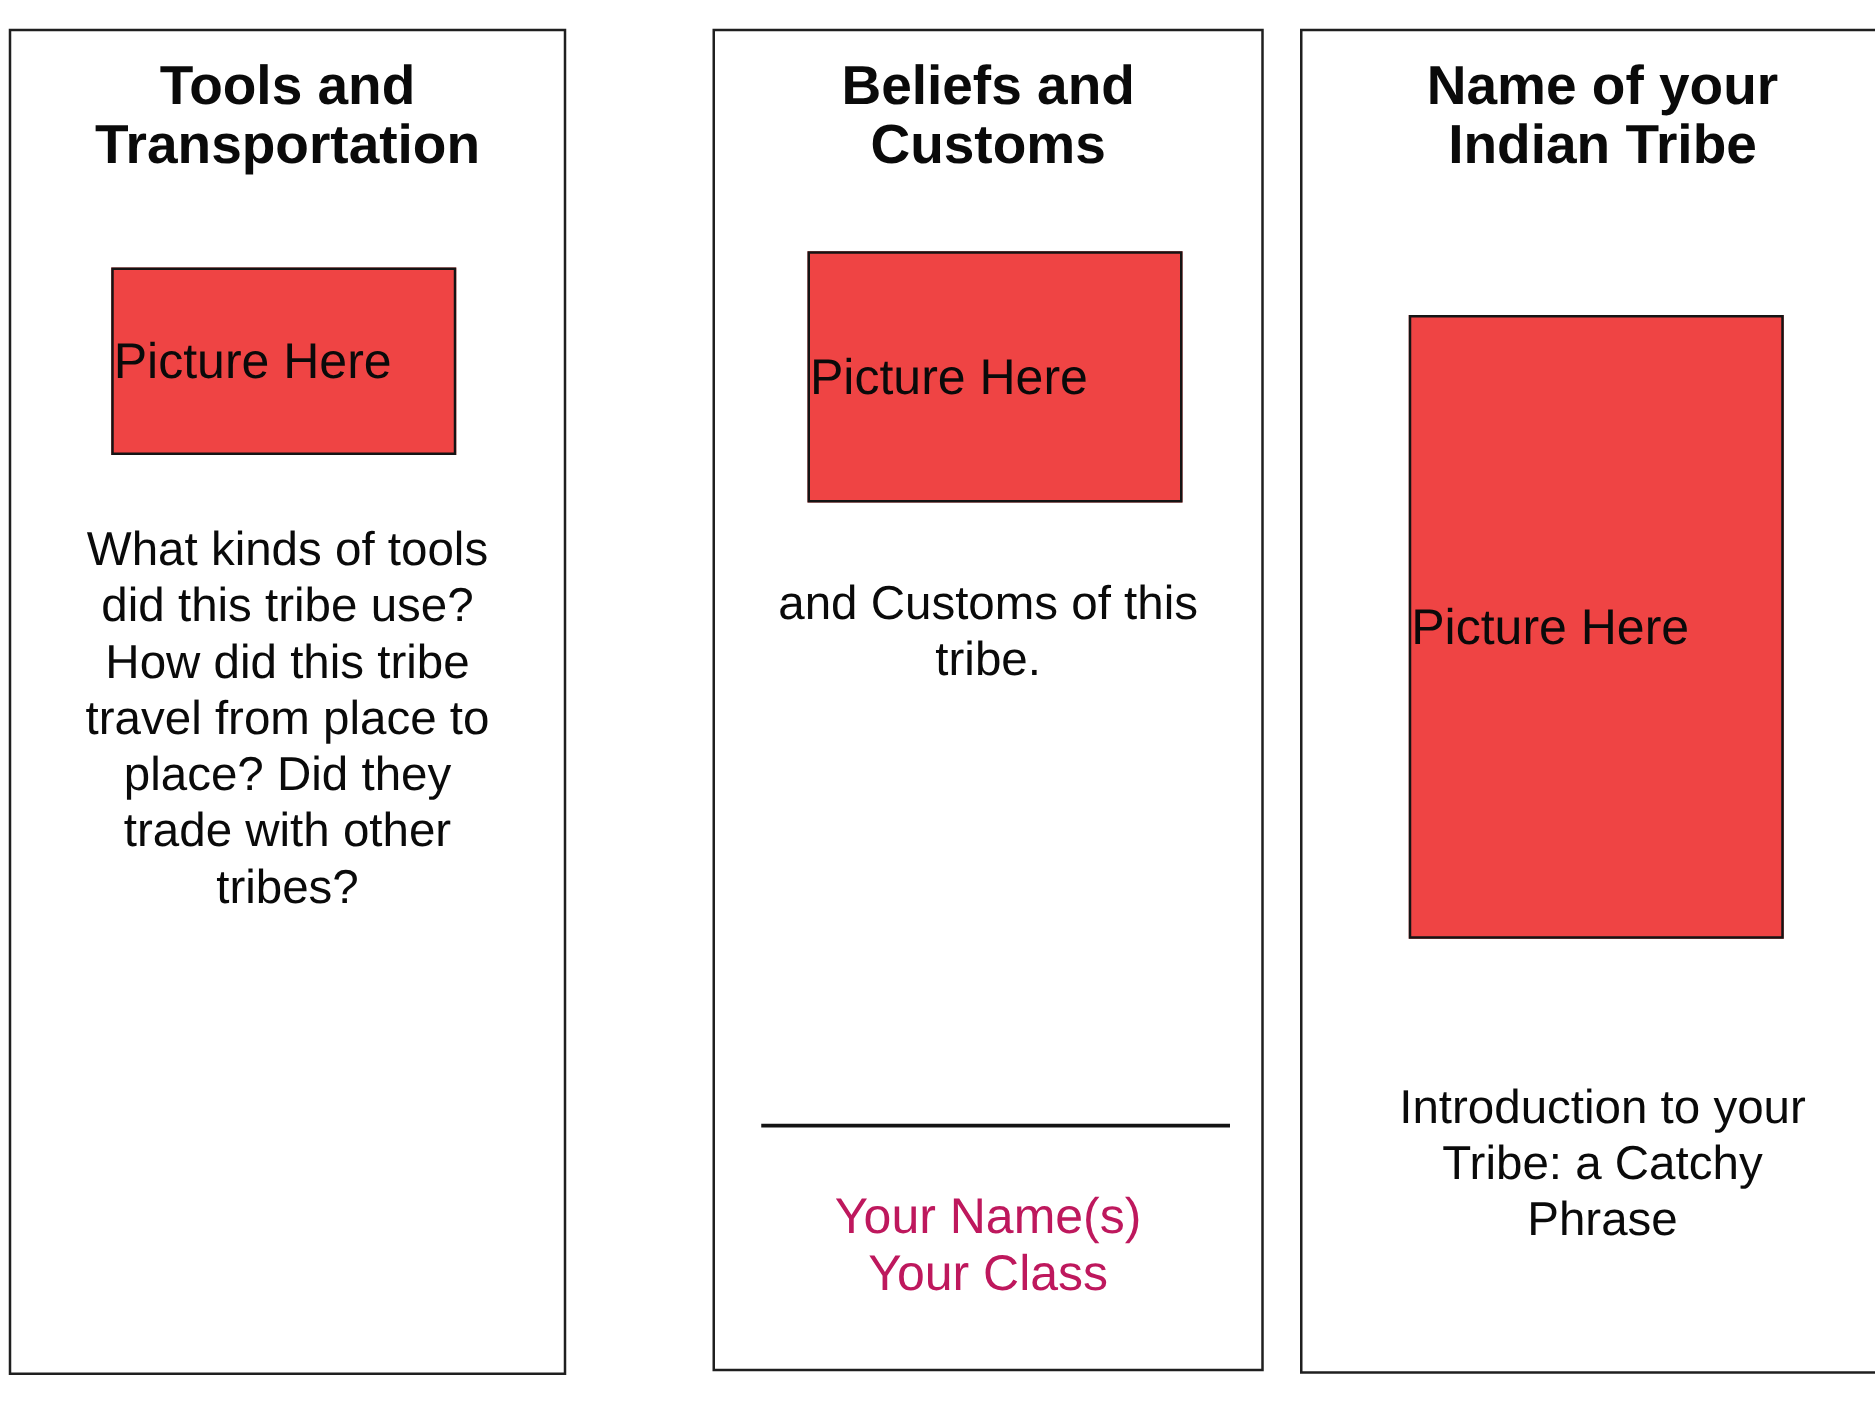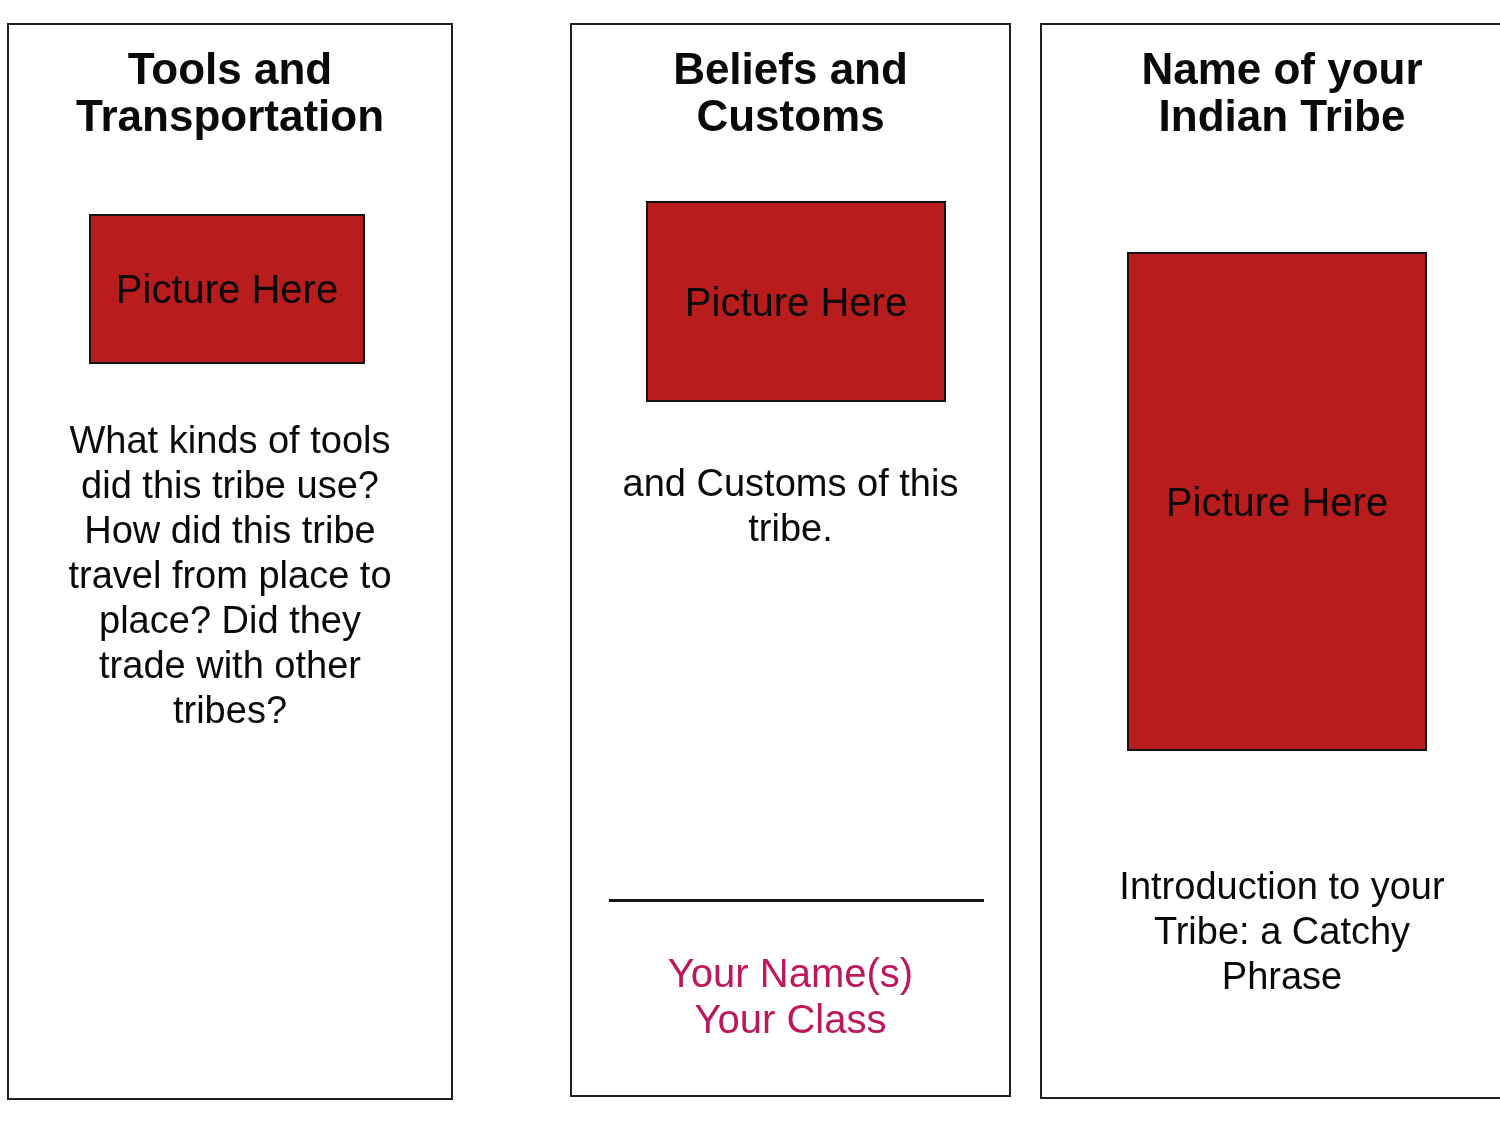--- a/index.html
+++ b/index.html
@@ -36,24 +36,23 @@
     line-height: 47px;
     font-weight: bold;
     color: #0a0a0a;
   }
   .title-line { display: block; }
 
   .picture-box {
     position: absolute;
     box-sizing: border-box;
     border: 2px solid #141414;
-    background: #b91c1c;
+    background: #ef4444;
     display: flex;
     align-items: center;
-    justify-content: center;
   }
   #panel-tools  .picture-box { left: 80px; top: 189px; width: 276px; height: 150px; }
   #panel-beliefs.panel .picture-box { left: 74px; top: 176px; width: 300px; height: 201px; }
   #panel-tribe  .picture-box { left: 85px; top: 227px; width: 300px; height: 499px; }
 
   .picture-label {
     font-size: 40px;
     line-height: 46px;
     color: #0a0a0a;
     white-space: nowrap;

